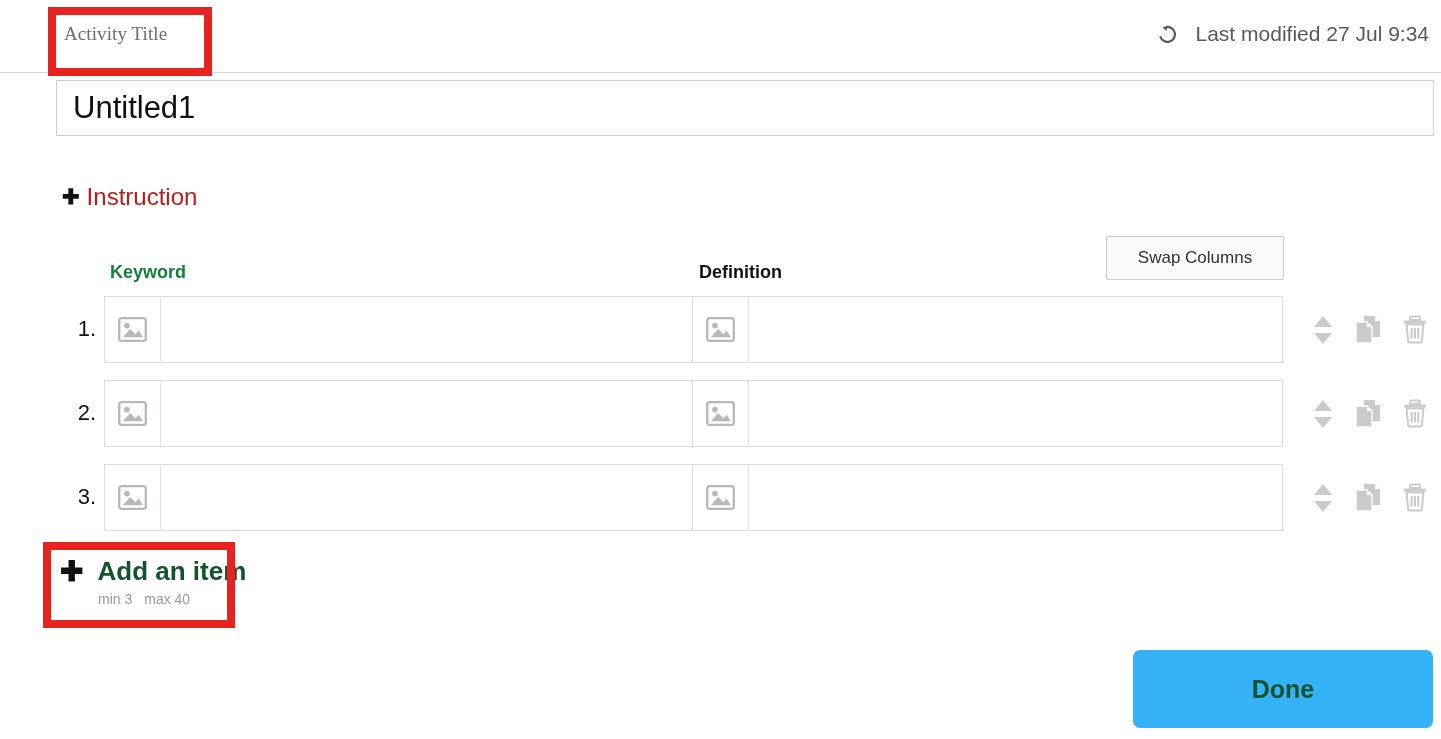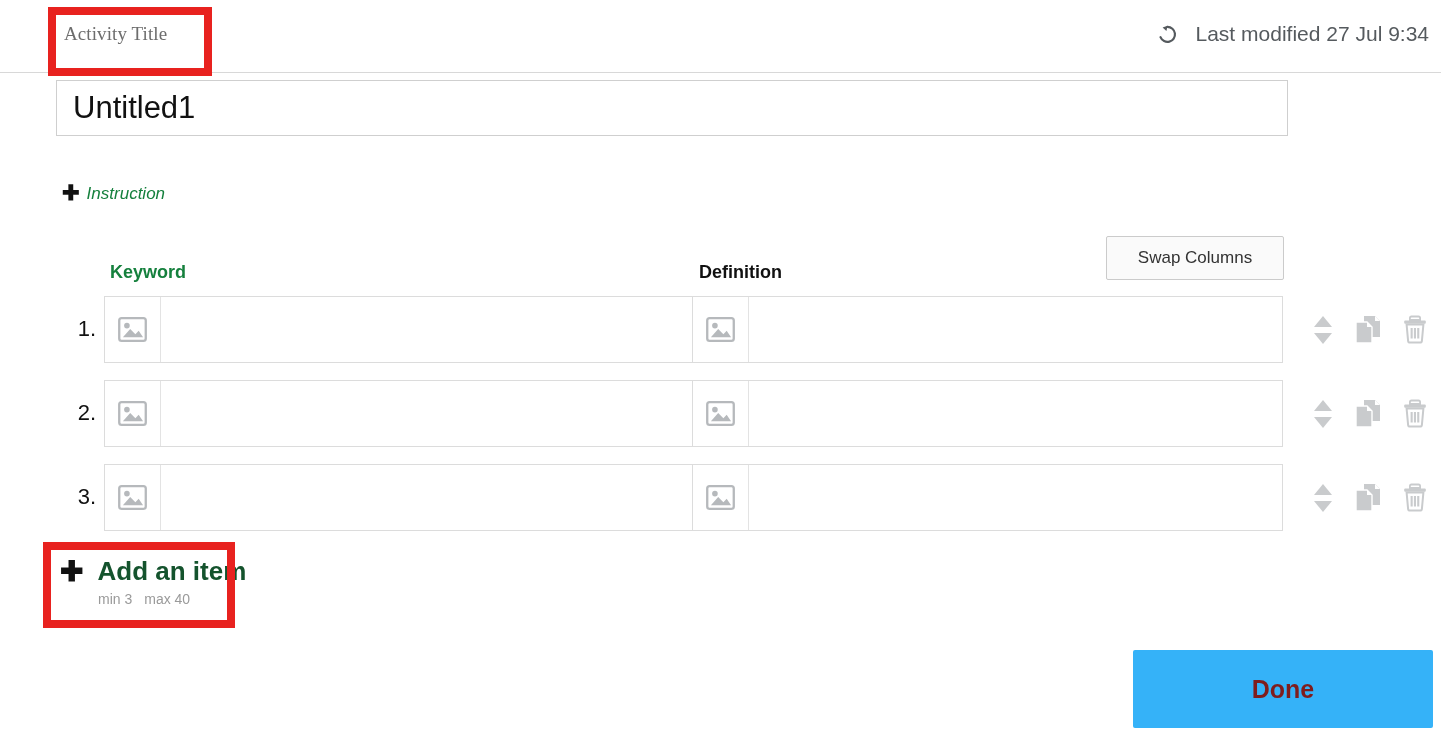--- a/index.html
+++ b/index.html
@@ -24,41 +24,41 @@
   .last-modified {
     position: absolute; right: 12px; top: 22px;
     font-size: 21px; color: #555a5e;
     display: flex; align-items: center; gap: 18px;
   }
   .history-icon { display:block; width: 22px; height: 22px; }
 
   
   .title-input-wrap {
     position: absolute; left: 56px; top: 80px;
-    width: 1232px; height: 56px;
+    width: 1378px; height: 56px;
     border: 1px solid #cfcfcf; background: #fff;
   }
   .title-input {
     width: 100%; height: 100%;
     border: 0; outline: none; background: transparent;
     font-family: "Liberation Sans", sans-serif;
     font-size: 31px; color: #111; padding: 0 16px; font-weight: 400;
   }
 
   
   .instruction-btn {
     position: absolute; left: 62px; top: 183px;
     display: flex; align-items: center; gap: 7px;
     cursor: pointer; user-select: none;
   }
   .plus-small {
     font-size: 21px; font-weight: bold; color: #111; line-height: 1;
     display: inline-block; transform: translateY(-1px);
   }
-  .instruction-label { font-size: 17px; color: #15803d; font-style: italic; }
+  .instruction-label { font-size: 24px; color: #b91c1c; }
 
   
   .col-head-keyword {
     position: absolute; left: 110px; top: 262px;
     font-size: 18px; font-weight: bold; color: #15803d;
   }
   .col-head-definition {
     position: absolute; left: 699px; top: 262px;
     font-size: 18px; font-weight: bold; color: #111; text-align: center;
   }
@@ -117,22 +117,22 @@
   .add-item-label { font-size: 26px; font-weight: bold; color: #14532d; }
   .add-item-sub {
     margin-top: 4px; margin-left: 38px;
     font-size: 14px; color: #9a9a9a; display: flex; gap: 12px;
   }
 
   
   .done-btn {
     position: absolute; left: 1133px; top: 650px;
     width: 300px; height: 78px;
-    background: #35b2f8; border: 0; border-radius: 2px;
-    color: #7f1d1d; font-size: 25px; font-weight: bold;
+    background: #35b2f8; border: 0; border-radius: 7px;
+    color: #14532d; font-size: 25px; font-weight: bold;
     font-family: "Liberation Sans", sans-serif; cursor: pointer;
   }
 
   
   .annot {
     position: absolute; border: 8px solid #e8221f;
     pointer-events: none; background: transparent;
   }
   .annot-title { left: 48px; top: 7px; width: 164px; height: 69px; }
   .annot-add   { left: 43px; top: 542px; width: 192px; height: 86px; }

